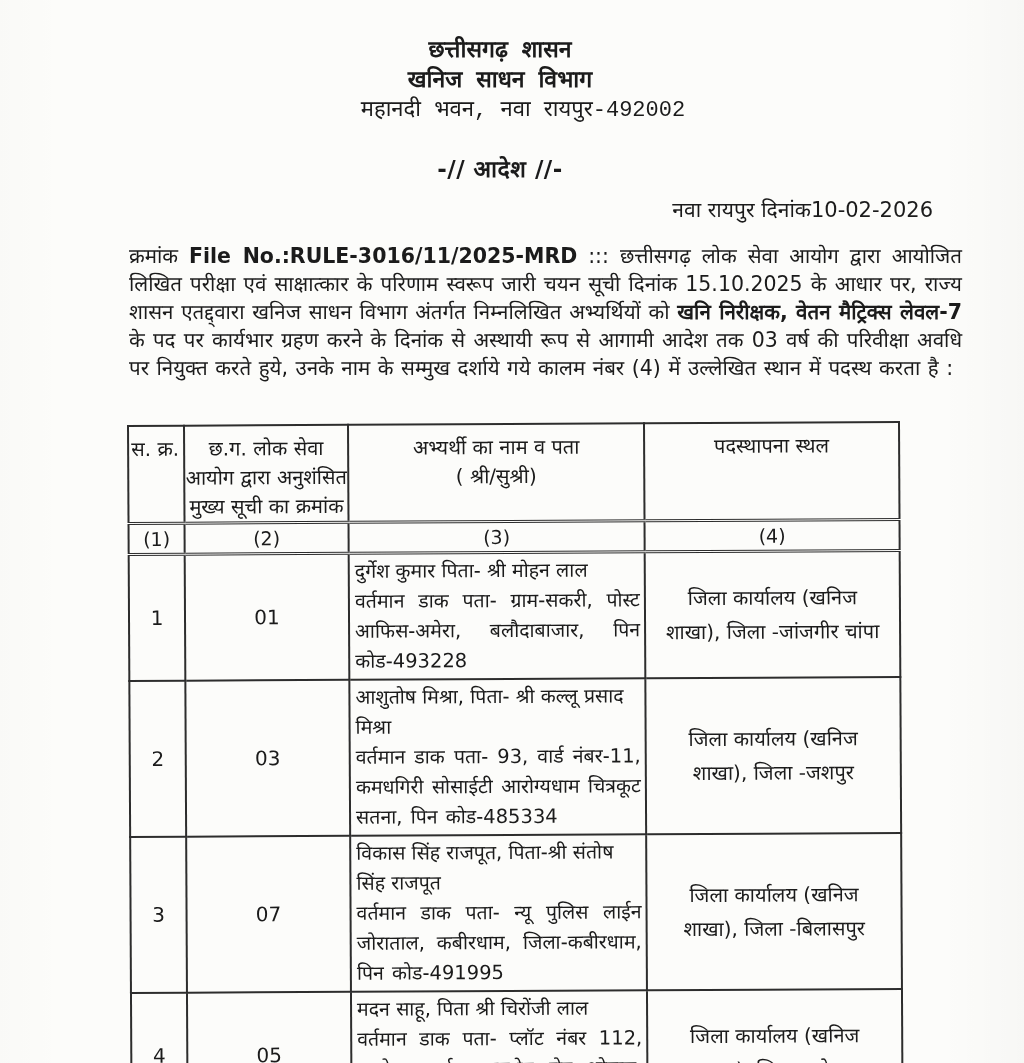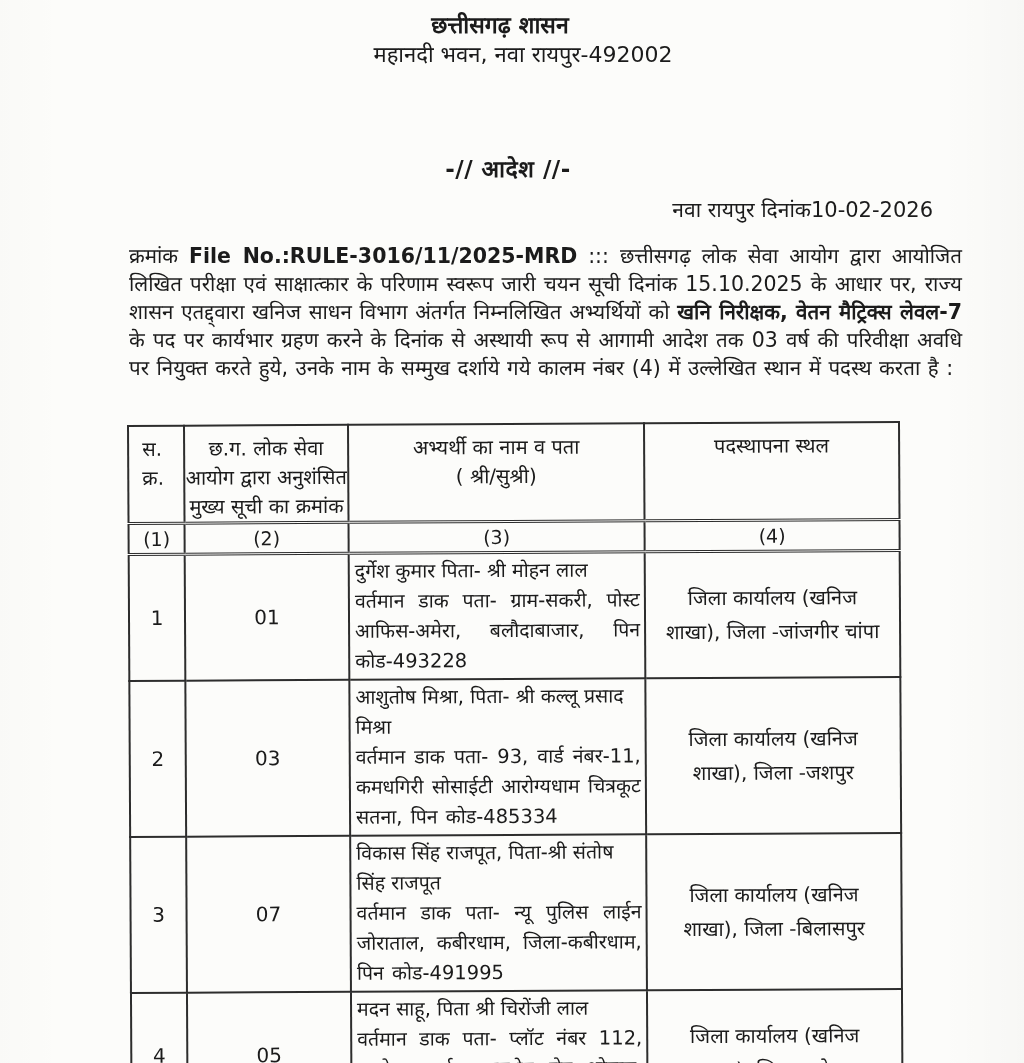--- a/index.html
+++ b/index.html
@@ -13,30 +13,31 @@
   }
   .sheet {
     position: absolute; inset: 0;
     background:
       linear-gradient(90deg, rgba(0,0,0,0.012) 0%, rgba(0,0,0,0) 6%, rgba(0,0,0,0) 92%, rgba(0,0,0,0.02) 100%),
       #fcfcfa;
   }
 
   
   .letterhead {
-    position: absolute; top: 10px; left: 0; width: 1000px;
+    position: absolute; top: 36px; left: 0; width: 1000px;
     text-align: center;
     line-height: 30px;
     font-size: 22px;
+    font-family: Liberation Mono, monospace;
   }
   .letterhead .lh-line1, .letterhead .lh-line2, .letterhead .lh-line3 { font-weight: bold; font-size: 23px; }
   .letterhead .lh-line4 { font-size: 22px; font-weight: 500; margin-left: 46px; }
 
   .order-heading {
-    position: absolute; top: 152px; left: 8px; width: 1000px;
+    position: absolute; top: 152px; left: 0; width: 1000px;
     text-align: center;
     font-size: 23px; font-weight: bold;
     letter-spacing: 0.5px;
   }
 
   .place-date {
     position: absolute; top: 195px; left: 100px; width: 833px;
     text-align: right;
     font-size: 21px;
   }
@@ -76,21 +77,21 @@
     overflow: hidden;
   }
   tr.hdr th {
     height: 96px;
     vertical-align: top;
     padding-top: 8px;
     text-align: center;
     line-height: 29px;
     border-bottom: 3px double #2d2d2d;
   }
-  tr.hdr th.h1cell { text-align: left; padding-left: 13px; margin-left: 9px; }
+  tr.hdr th.h1cell { text-align: left; padding-left: 2px; margin-left: 9px; }
   tr.nums td {
     height: 31px;
     text-align: center;
     font-size: 19px;
     border-bottom: 3px double #2d2d2d;
   }
   tr.datarow td.serial, tr.datarow td.listno { text-align: center; }
   tr.datarow td.namecell {
     vertical-align: top;
     padding: 2px 4px 2px 5px;
@@ -109,20 +110,21 @@
   tr.r3 td { height: 151px; }
   tr.r4 td { height: 114px; }
 </style>
 </head>
 <body>
 
 <div class="sheet">
 
   <div class="letterhead">
     <div class="lh-line1">छत्तीसगढ़ शासन</div>
+    <div class="lh-line2">खनिज साधन विभाग</div>
     <div class="lh-line4">महानदी भवन, नवा रायपुर-492002</div>
   </div>
 
   <div class="order-heading">-// आदेश //-</div>
 
   <div class="place-date">नवा रायपुर दिनांक10-02-2026</div>
 
   <p class="order-para"><span>क्रमांक </span><b>File No.:RULE-3016/11/2025-MRD</b><span> ::: छत्तीसगढ़ लोक सेवा आयोग द्वारा आयोजित लिखित परीक्षा एवं साक्षात्कार के परिणाम स्वरूप जारी चयन सूची दिनांक 15.10.2025 के आधार पर, राज्य शासन एतद्द्वारा खनिज साधन विभाग अंतर्गत निम्नलिखित अभ्यर्थियों को </span><b>खनि निरीक्षक, वेतन मैट्रिक्स लेवल-7</b><span> के पद पर कार्यभार ग्रहण करने के दिनांक से अस्थायी रूप से आगामी आदेश तक 03 वर्ष की परिवीक्षा अवधि पर नियुक्त करते हुये, उनके नाम के सम्मुख दर्शाये गये कालम नंबर (4) में उल्लेखित स्थान में पदस्थ करता है  :</span></p>
 
   <div class="tbl-wrap">

